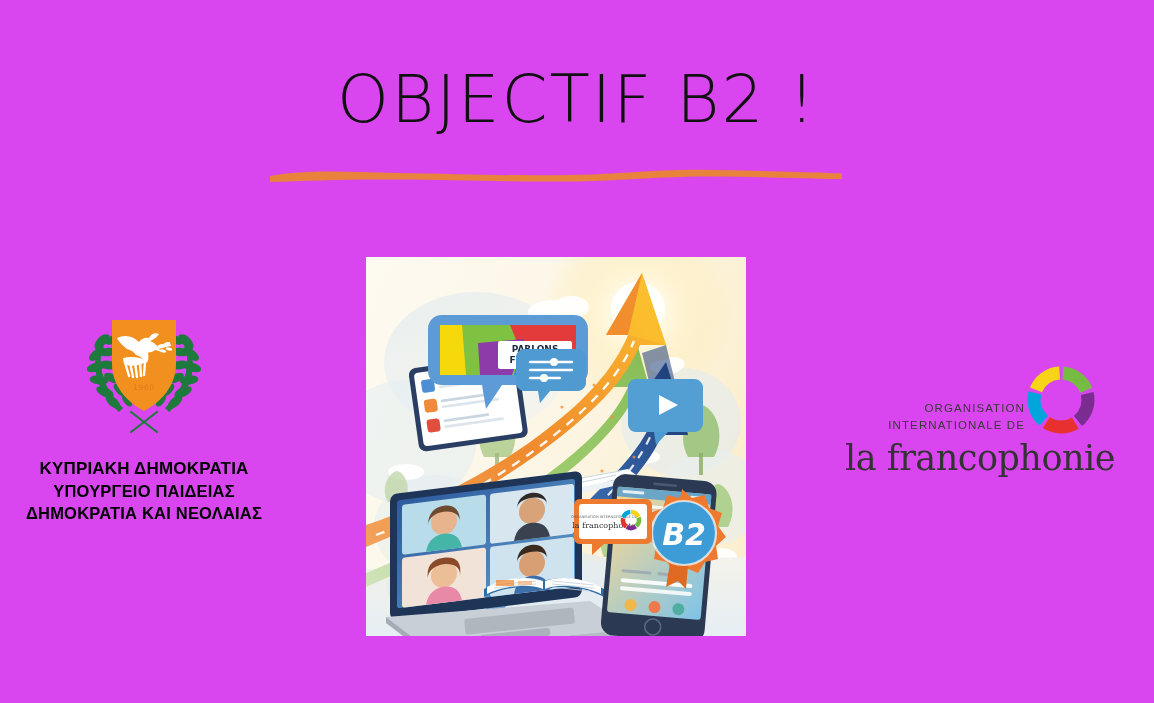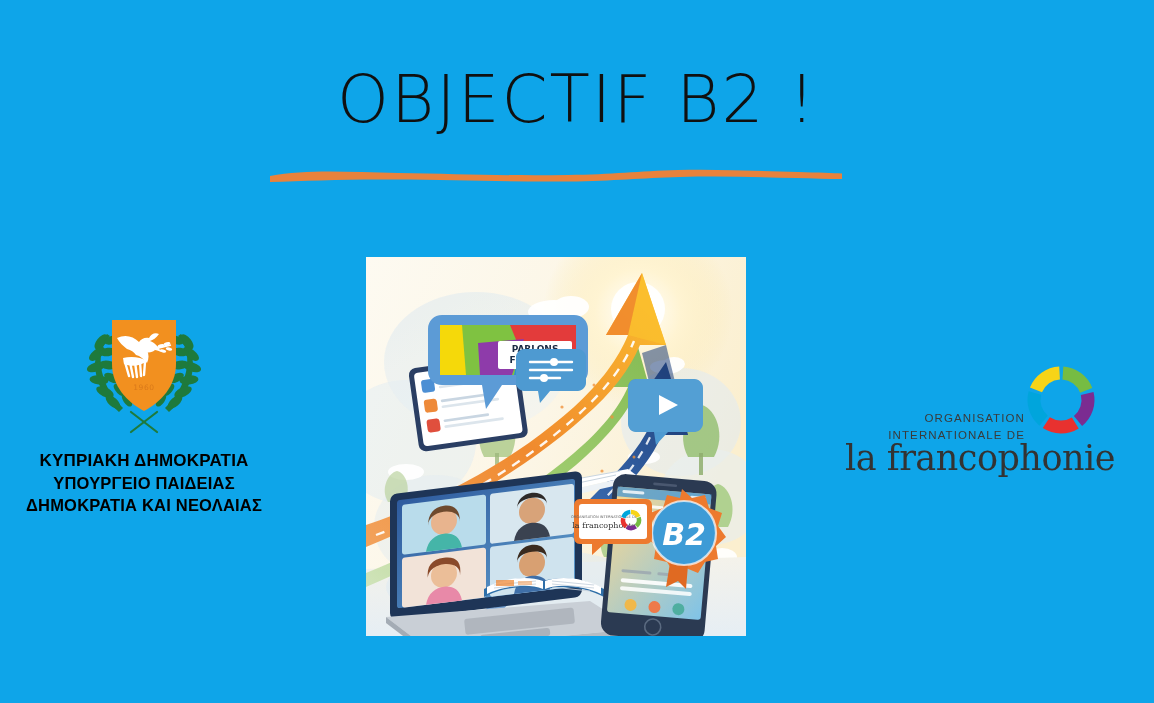--- a/index.html
+++ b/index.html
@@ -9,21 +9,21 @@
     height: 703px;
     background: #ffffff;
     font-family: "Liberation Sans", sans-serif;
     overflow: hidden;
   }
 
   #slide {
     position: relative;
     width: 1154px;
     height: 703px;
-    background: #0ea5e9;
+    background: #d946ef;
   }
 
   
   #title-block {
     position: absolute;
     left: 0; top: 62px;
     width: 1154px;
     text-align: center;
   }
   #slide-title {
@@ -42,21 +42,21 @@
   }
 
   
   #cyprus-logo {
     position: absolute;
     left: 22px; top: 312px;
     width: 244px;
     text-align: center;
   }
   #cyprus-emblem { display:block; margin: 0 auto; }
-  #cyprus-text { margin-top: 12px; }
+  #cyprus-text { margin-top: 20px; }
   .cy-line1 {
     font-weight: bold; font-size: 17px; letter-spacing: .2px;
     color: #000; line-height: 1.35;
   }
   .cy-line2, .cy-line3 {
     font-weight: 700; font-size: 16.5px; letter-spacing: .2px;
     color: #000; line-height: 1.32;
   }
 
   
@@ -70,21 +70,21 @@
   #illustration-svg { display:block; }
 
   
   #francophonie-logo {
     position: absolute;
     left: 845px; top: 360px;
     width: 262px; height: 112px;
   }
   #oif-sub {
     position: absolute;
-    left: 0; top: 50px;
+    left: 0; top: 40px;
     width: 180px;
     text-align: right;
     font-size: 11.5px;
     letter-spacing: 1.1px;
     line-height: 1.45;
     color: #3a3a3a;
     font-weight: 400;
   }
   #oif-name {
     position: absolute;

